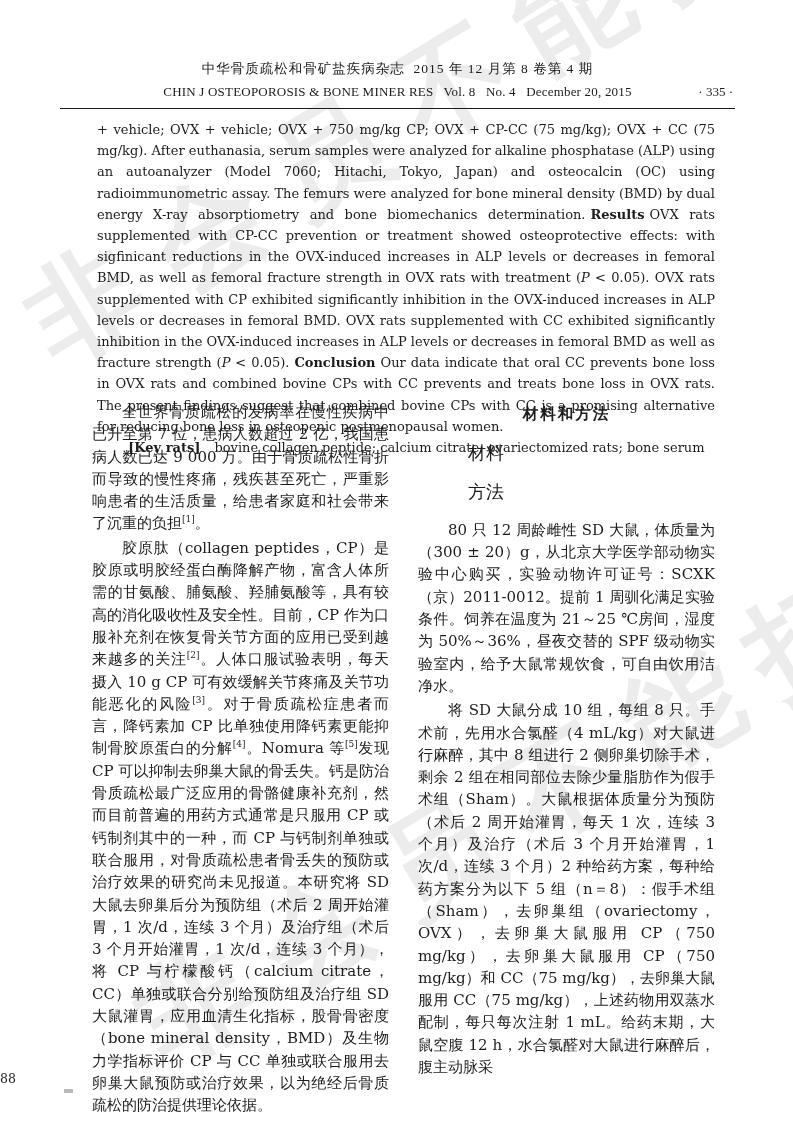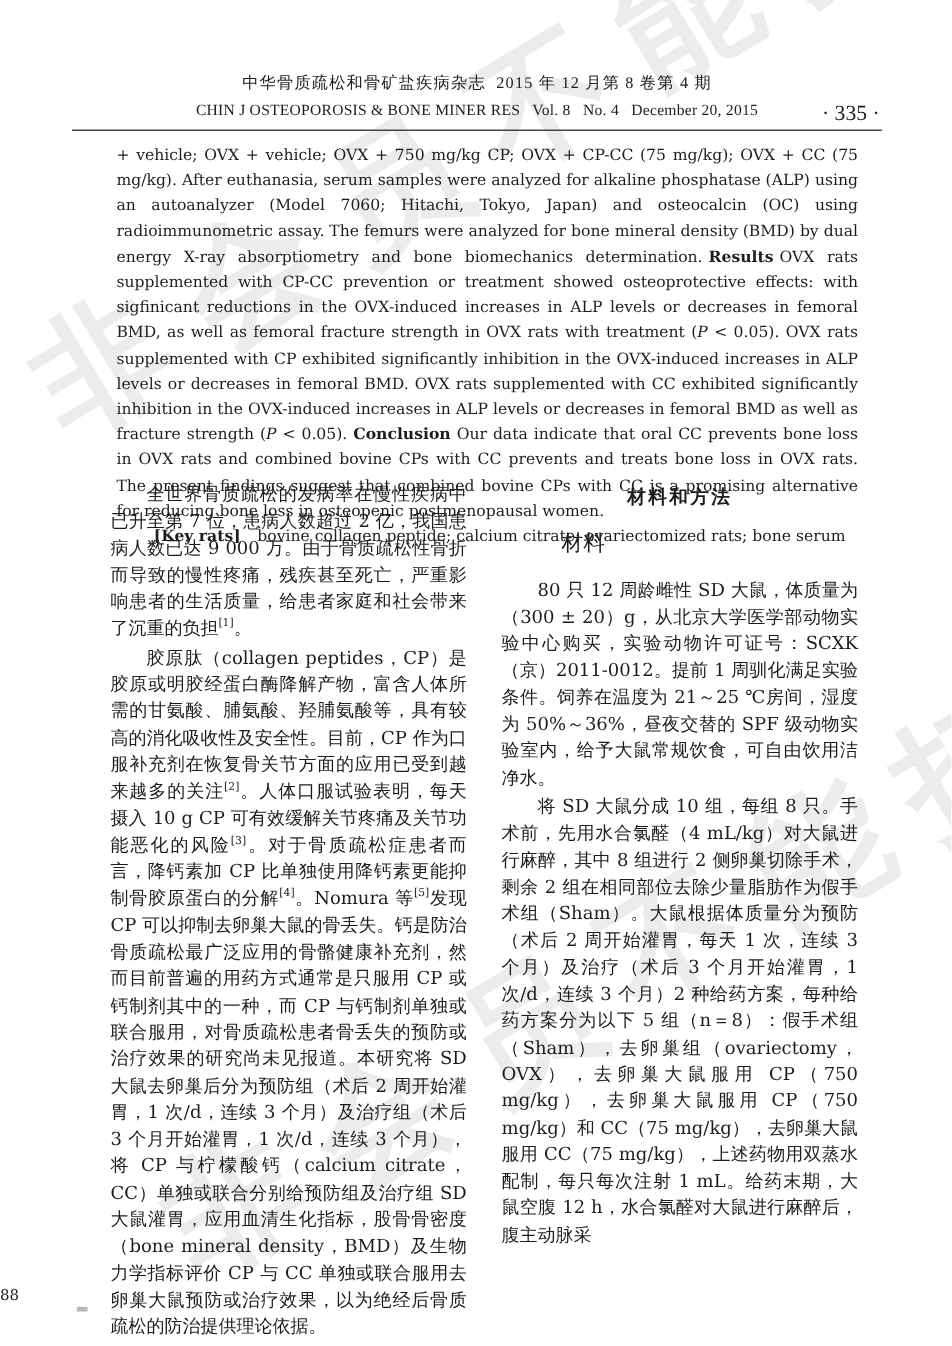--- a/index.html
+++ b/index.html
@@ -30,21 +30,21 @@
   
   .header{
     position:absolute;z-index:1;
     left:60px;right:58px;top:60px;
     text-align:center;
     font-family:Liberation Serif, serif;
   }
   .h-cn{font-size:13.5px;letter-spacing:1px;white-space:pre;}
   .h-row{position:relative;margin-top:6px;font-size:13px;}
   .h-en{white-space:pre;letter-spacing:.2px;margin-top:12px;}
-  .h-page{position:absolute;right:2px;top:0;font-size:18px;}
+  .h-page{position:absolute;right:2px;top:0;font-size:13px;}
   .rule{margin-top:8px;border-top:1.7px solid #1b1b1b;}
   
   .abstract{
     position:absolute;z-index:1;
     left:97px;top:119px;width:618px;
     font-size:13px;line-height:21.2px;
     text-align:justify;
   }
   .abstract p{margin:0;}
   .keywords{text-indent:2.4em;}
@@ -113,20 +113,21 @@
   </div>
 
   <div class="columns">
     <div class="col">
       <p><span>全世界骨质疏松的发病率在慢性疾病中已升至第 7 位，患病人数超过 2 亿，我国患病人数已达 9 000 万。由于骨质疏松性骨折而导致的慢性疼痛，残疾甚至死亡，严重影响患者的生活质量，给患者家庭和社会带来了沉重的负担</span><sup>[1]</sup><span>。</span></p>
       <p><span>胶原肽（collagen peptides，CP）是胶原或明胶经蛋白酶降解产物，富含人体所需的甘氨酸、脯氨酸、羟脯氨酸等，具有较高的消化吸收性及安全性。目前，CP 作为口服补充剂在恢复骨关节方面的应用已受到越来越多的关注</span><sup>[2]</sup><span>。人体口服试验表明，每天摄入 10 g CP 可有效缓解关节疼痛及关节功能恶化的风险</span><sup>[3]</sup><span>。对于骨质疏松症患者而言，降钙素加 CP 比单独使用降钙素更能抑制骨胶原蛋白的分解</span><sup>[4]</sup><span>。Nomura 等</span><sup>[5]</sup><span>发现 CP 可以抑制去卵巢大鼠的骨丢失。钙是防治骨质疏松最广泛应用的骨骼健康补充剂，然而目前普遍的用药方式通常是只服用 CP 或钙制剂其中的一种，而 CP 与钙制剂单独或联合服用，对骨质疏松患者骨丢失的预防或治疗效果的研究尚未见报道。本研究将 SD 大鼠去卵巢后分为预防组（术后 2 周开始灌胃，1 次/d，连续 3 个月）及治疗组（术后 3 个月开始灌胃，1 次/d，连续 3 个月），将 CP 与柠檬酸钙（calcium citrate，CC）单独或联合分别给预防组及治疗组 SD 大鼠灌胃，应用血清生化指标，股骨骨密度（bone mineral density，BMD）及生物力学指标评价 CP 与 CC 单独或联合服用去卵巢大鼠预防或治疗效果，以为绝经后骨质疏松的防治提供理论依据。</span></p>
     </div>
     <div class="col">
       <div class="sec-title">材料和方法</div>
       <div class="sub-head">材料</div>
+      <div class="sub-head">方法</div>
       <p>80 只 12 周龄雌性 SD 大鼠，体质量为（300 ± 20）g，从北京大学医学部动物实验中心购买，实验动物许可证号：SCXK（京）2011-0012。提前 1 周驯化满足实验条件。饲养在温度为 21～25 ℃房间，湿度为 50%～36%，昼夜交替的 SPF 级动物实验室内，给予大鼠常规饮食，可自由饮用洁净水。</p>
       <p>将 SD 大鼠分成 10 组，每组 8 只。手术前，先用水合氯醛（4 mL/kg）对大鼠进行麻醉，其中 8 组进行 2 侧卵巢切除手术，剩余 2 组在相同部位去除少量脂肪作为假手术组（Sham）。大鼠根据体质量分为预防（术后 2 周开始灌胃，每天 1 次，连续 3 个月）及治疗（术后 3 个月开始灌胃，1 次/d，连续 3 个月）2 种给药方案，每种给药方案分为以下 5 组（n＝8）：假手术组（Sham），去卵巢组（ovariectomy，OVX），去卵巢大鼠服用 CP（750 mg/kg），去卵巢大鼠服用 CP（750 mg/kg）和 CC（75 mg/kg），去卵巢大鼠服用 CC（75 mg/kg），上述药物用双蒸水配制，每只每次注射 1 mL。给药末期，大鼠空腹 12 h，水合氯醛对大鼠进行麻醉后，腹主动脉采</p>
     </div>
   </div>
 
   <div class="page-num">88</div>
   <div class="corner-mark"></div>
 
 </div>
 

